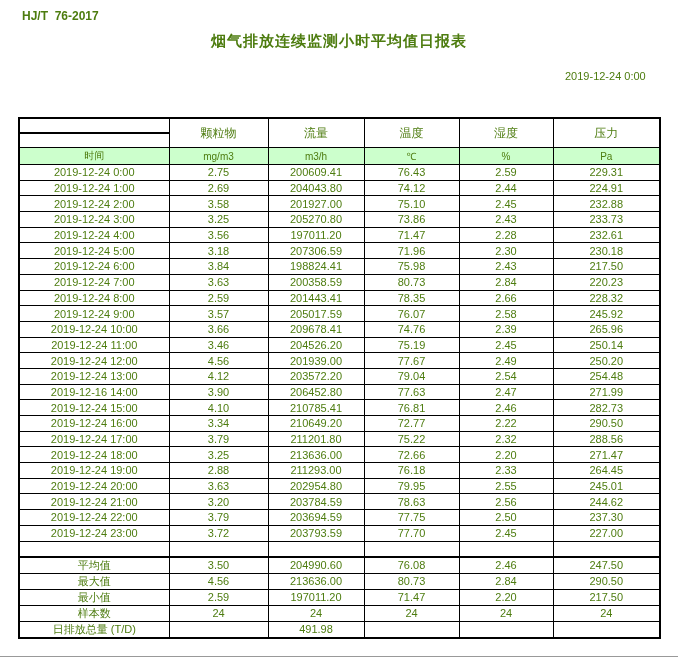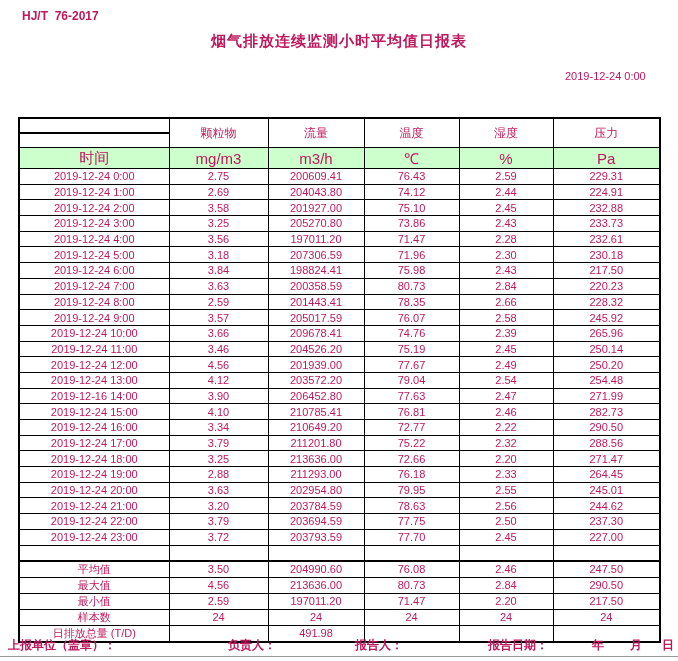--- a/index.html
+++ b/index.html
@@ -1,18 +1,18 @@
 <!DOCTYPE html>
 <html><head>
 <meta charset="utf-8">
 <style>
   html,body{margin:0;padding:0;background:#fff;}
   .page{
     position:relative;width:678px;height:661px;background:#ffffff;
-    font-family:"Liberation Sans", sans-serif;color:#be185d;overflow:hidden;
+    font-family:"Liberation Sans", sans-serif;color:#4d7c0f;overflow:hidden;
   }
   .standard{position:absolute;left:22px;top:9px;font-size:12px;font-weight:bold;white-space:pre;}
   .title{position:absolute;left:0;top:32px;width:100%;text-align:center;font-size:15px;font-weight:bold;letter-spacing:1px;}
   .info-line{position:absolute;left:20px;top:68px;font-size:12px;font-weight:bold;}
   .info-line .src-name{margin-left:14px;}
   .report-date{position:absolute;left:565px;top:70px;font-size:11px;font-weight:normal;}
 
   table.report{
     position:absolute;left:18px;top:117px;
     border-collapse:collapse;border:2px solid #000;table-layout:fixed;padding-left:36px;
@@ -23,21 +23,21 @@
   }
   col.c-time{width:150px;}
   col.c-pm{width:99px;}
   col.c-flow{width:96px;}
   col.c-temp{width:95px;}
   col.c-hum{width:94px;}
   col.c-pres{width:107px;}
 
   tr.hr1 td, tr.hr2 td{height:13px;font-size:12px;}
   tr.hr1 td.split{border-bottom:2px solid #000;}
-  tr.unit-row td{height:16px;background:#ccffcc;font-size:15px;}
+  tr.unit-row td{height:16px;background:#ccffcc;font-size:10px;}
   tbody.data td{height:14.7px;}
   tr.spacer-row td{height:14px;}
   tbody.summary{border-top:2px solid #000;}
   tbody.summary td{height:14.6px;}
 
   .footnote{position:absolute;left:8px;top:611px;font-size:12px;font-weight:bold;}
   .sign-line{position:absolute;left:0;top:637px;width:678px;height:16px;font-size:12px;font-weight:bold;}
   .sign-line span{position:absolute;white-space:nowrap;}
   .lbl-unit{left:8px;}
   .lbl-resp{left:228px;}
@@ -330,24 +330,15 @@
           <td></td>
           <td>491.98</td>
           <td></td>
           <td></td>
           <td></td>
         </tr>
       </tbody>
   </table>
 
 
-  <div class="sign-line">
-    <span class="lbl-unit">上报单位（盖章）：</span>
-    <span class="lbl-resp">负责人：</span>
-    <span class="lbl-reporter">报告人：</span>
-    <span class="lbl-date">报告日期：</span>
-    <span class="lbl-year">年</span>
-    <span class="lbl-month">月</span>
-    <span class="lbl-day">日</span>
-  </div>
 
   <div class="bottom-rule"></div>
 </div>
 
 </body></html>

